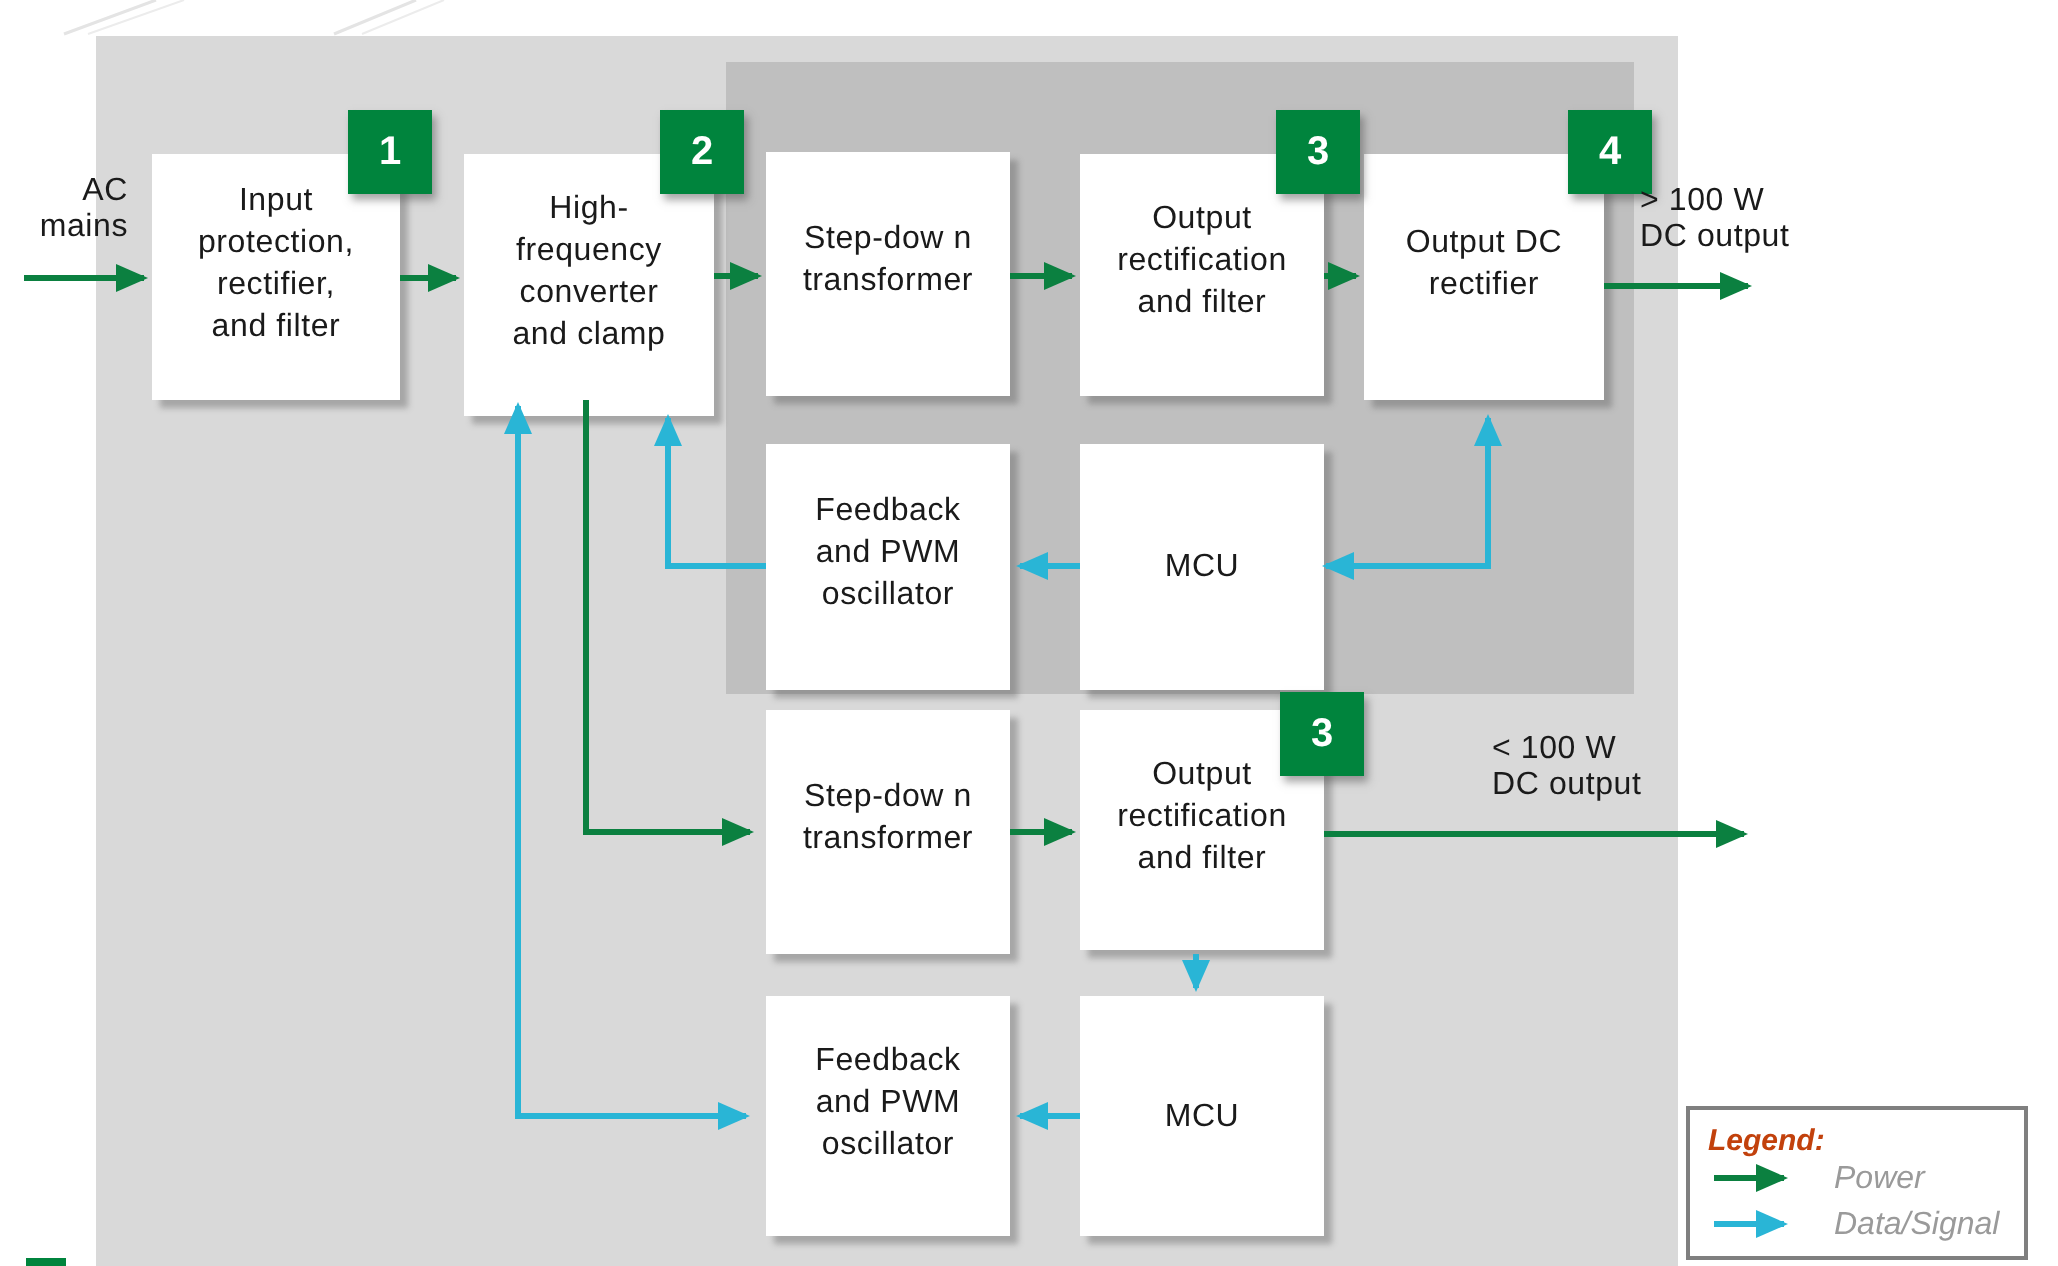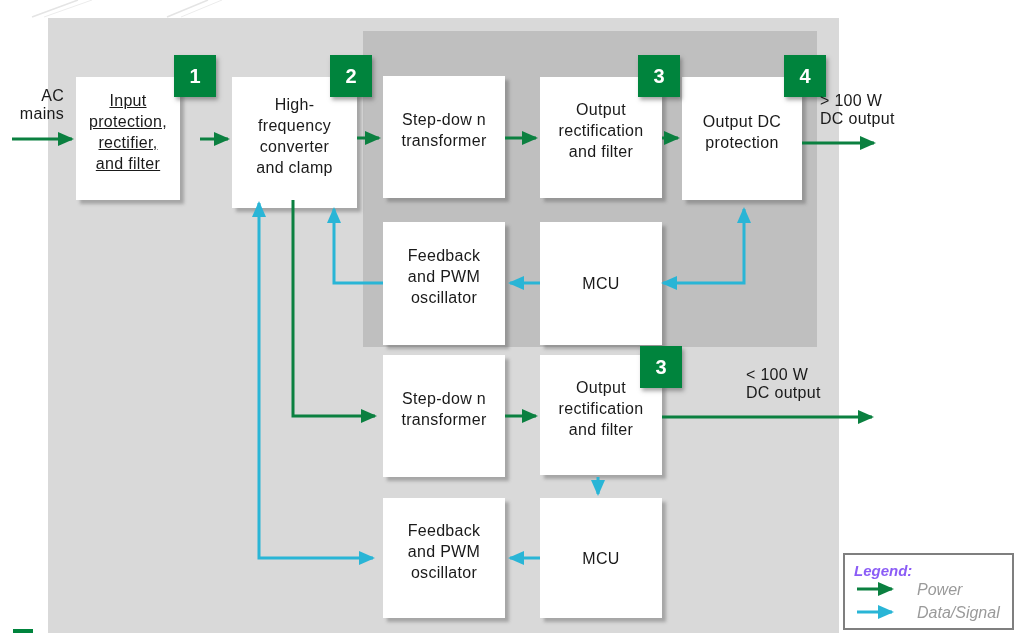--- a/index.html
+++ b/index.html
@@ -42,21 +42,21 @@
   .arrows .g{stroke:var(--power-green,#0b8040);stroke-width:3;fill:none;}
   .arrows .c{stroke:var(--data-cyan,#29b5d6);stroke-width:3;fill:none;}
   .g-head{fill:var(--power-green,#0b8040);}
   .c-head{fill:var(--data-cyan,#29b5d6);}
   .legend{
     position:absolute;left:843px;top:553px;width:171px;height:77px;
     z-index:2;background:#ffffff;border:2px solid #7f7f7f;box-sizing:border-box;
   }
   .legend-title{
     position:absolute;left:9px;top:7px;
-    font-size:15px;font-weight:bold;font-style:italic;color:#8b5cf6;text-align:center;
+    font-size:15px;font-weight:bold;font-style:italic;color:#c2410c;text-align:center;
   }
   .legend-item-label{
     position:absolute;left:72px;font-size:16px;font-style:italic;color:#9a9a9a;
   }
   .footer-bar{
     position:absolute;left:13px;top:629px;width:20px;height:4px;
     background:var(--badge-green,#00843d);z-index:6;
   }
 </style>
 </head>
@@ -73,21 +73,21 @@
 
   <div class="bg-light"></div>
   <div class="bg-dark"></div>
 
   <div class="legend">
     <div class="legend-title">Legend:</div>
     <div class="legend-item-label" style="top:26px;">Power</div>
     <div class="legend-item-label" style="top:49px;text-align:right;">Data/Signal</div>
   </div>
 
-  <div class="box pad" style="left:76px;top:77px;width:104px;height:123px;text-decoration:underline;">
+  <div class="box pad" style="left:76px;top:77px;width:124px;height:123px;">
     <span class="lbl">Input
 protection,
 rectifier,
 and filter</span>
   </div>
   <div class="box pad" style="left:232px;top:77px;width:125px;height:131px;">
     <span class="lbl">High-
 frequency
 converter
 and clamp</span>
@@ -96,21 +96,21 @@
     <span class="lbl">Step-dow n
 transformer</span>
   </div>
   <div class="box pad" style="left:540px;top:77px;width:122px;height:121px;">
     <span class="lbl">Output
 rectification
 and filter</span>
   </div>
   <div class="box pad" style="left:682px;top:77px;width:120px;height:123px;">
     <span class="lbl">Output DC
-protection</span>
+rectifier</span>
   </div>
   <div class="box pad" style="left:383px;top:222px;width:122px;height:123px;">
     <span class="lbl">Feedback
 and PWM
 oscillator</span>
   </div>
   <div class="box" style="left:540px;top:222px;width:122px;height:123px;">
     <span class="lbl">MCU</span>
   </div>
   <div class="box pad" style="left:383px;top:355px;width:122px;height:122px;">

